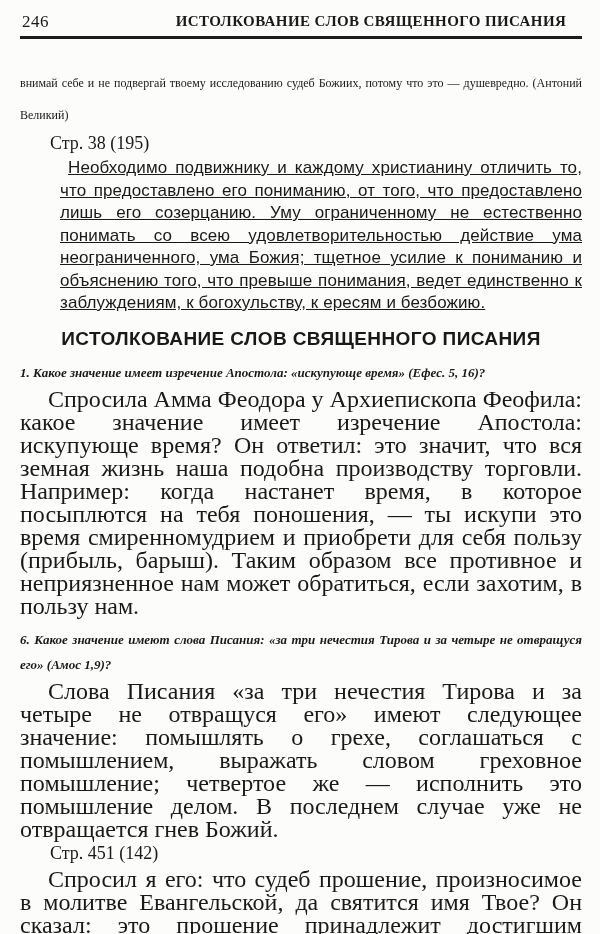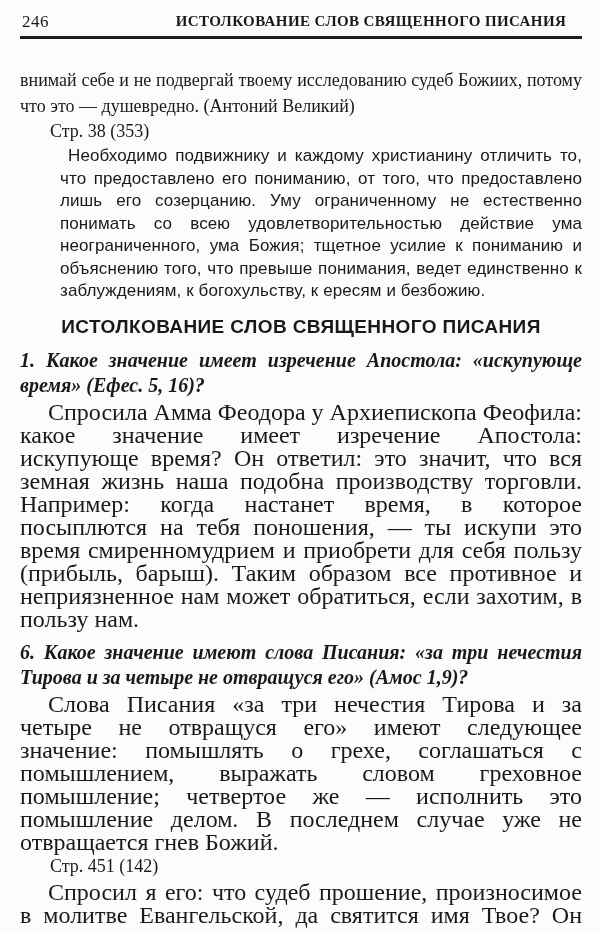--- a/index.html
+++ b/index.html
@@ -42,51 +42,52 @@
     border: 0;
     border-top: 3px solid #1d1d1d;
     margin: 0 0 0 0;
     height: 0;
   }
   
   .body-text { text-align: justify; hyphens: auto; }
   p { margin: 0; }
   .para-continuation {
     margin-top: 28px;
-    font-size: 18px;
-    line-height: 26px;
+    font-size: 12px;
+    line-height: 32px;
     text-align: justify;
   }
   .ref-line {
     font-size: 18px;
     line-height: 23px;
     text-indent: 30px;
     margin-top: 1px;
   }
   .block-quote {
     margin: 2px 0 0 40px;
     font-family: "Liberation Sans", sans-serif;
     font-size: 17px;
     line-height: 22.5px;
     text-align: justify;
     text-indent: 8px;
     letter-spacing: 0.1px;
+    text-decoration: underline;
   }
   .section-heading {
     margin: 12px 0 6px 0;
     font-family: "Liberation Sans", sans-serif;
     font-size: 19px;
     font-weight: 700;
     letter-spacing: 0.4px;
     text-align: center;
     line-height: 24px;
   }
   .question {
     margin-top: 9px;
-    font-size: 20px;
+    font-size: 13px;
     font-weight: 700;
     font-style: italic;
     line-height: 25px;
     text-align: justify;
   }
   .answer {
     margin-top: 3px;
     font-size: 24px;
     line-height: 23px;
     text-indent: 28px;
@@ -101,21 +102,21 @@
   <div class="running-header">
     <span class="page-number">246</span>
     <span class="running-title">ИСТОЛКОВАНИЕ СЛОВ СВЯЩЕННОГО ПИСАНИЯ</span>
   </div>
   <hr class="header-rule">
 
   <div class="body-text">
 
     <p class="para-continuation">внимай себе и не подвергай твоему исследованию судеб Божиих, потому что это — душевредно. (Антоний Великий)</p>
 
-    <p class="ref-line">Стр. 38 (353)</p>
+    <p class="ref-line">Стр. 38 (195)</p>
 
     <p class="block-quote">Необходимо подвижнику и каждому христианину отличить то, что предоставлено его пониманию, от того, что предоставлено лишь его созерцанию. Уму ограниченному не естественно понимать со всею удовлетворительностью действие ума неограниченного, ума Божия; тщетное усилие к пониманию и объяснению того, что превыше понимания, ведет единственно к заблуждениям, к богохульству, к ересям и безбожию.</p>
 
     <h2 class="section-heading">ИСТОЛКОВАНИЕ СЛОВ СВЯЩЕННОГО ПИСАНИЯ</h2>
 
     <p class="question">1. Какое значение имеет изречение Апостола: «искупующе время» (Ефес. 5, 16)?</p>
     <p class="answer">Спросила Амма Феодора у Архиепископа Феофила: какое значение имеет изречение Апостола: искупующе время? Он ответил: это значит, что вся земная жизнь наша подобна производству торговли. Например: когда настанет время, в которое посыплются на тебя поношения, — ты искупи это время смиренномудрием и приобрети для себя пользу (прибыль, барыш). Таким образом все противное и неприязненное нам может обратиться, если захотим, в пользу нам.</p>
 
     <p class="question">6. Какое значение имеют слова Писания: «за три нечестия Тирова и за четыре не отвращуся его» (Амос 1,9)?</p>
     <p class="answer">Слова Писания «за три нечестия Тирова и за четыре не отвращуся его» имеют следующее значение: помышлять о грехе, соглашаться с помышлением, выражать словом греховное помышление; четвертое же — исполнить это помышление делом. В последнем случае уже не отвращается гнев Божий.</p>

